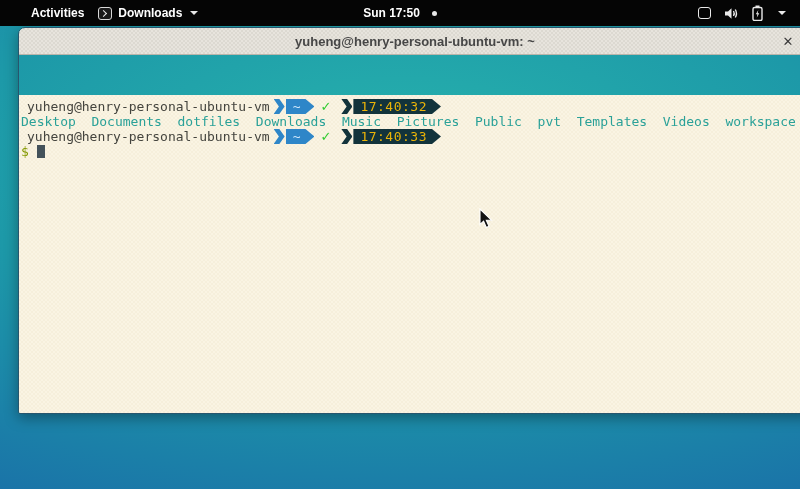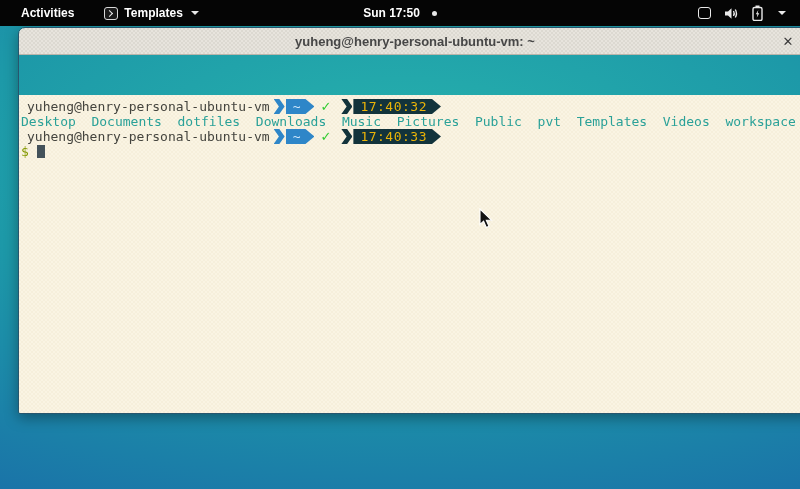--- a/index.html
+++ b/index.html
@@ -9,21 +9,21 @@
     background: radial-gradient(ellipse 130% 95% at 50% 32%, #27b2ad 0%, #1d99a8 42%, #1a73a8 82%, #155f9b 100%);
     position:relative;
   }
 
   
   .topbar {
     position:absolute; top:0; left:0; width:800px; height:26px;
     background:#050505; color:#fff; display:flex; align-items:center;
     font-size:12px; font-weight:700; z-index:30;
   }
-  .topbar-left { display:flex; align-items:center; gap:26px; padding-left:17px; }
+  .topbar-left { display:flex; align-items:center; gap:10px; padding-left:27px; }
   .activities { padding:0 4px; cursor:default; }
   .appmenu { display:flex; align-items:center; gap:6px; }
   .term-appicon {
     width:14px; height:13px; border:1px solid #d8d8d8; border-radius:3px;
     background:#1a1a1a; position:relative;
   }
   .term-appicon::before {
     content:""; position:absolute; left:2px; top:3px;
     width:4px; height:4px; border-right:1.5px solid #eee; border-top:1.5px solid #eee;
     transform:rotate(45deg);
@@ -108,21 +108,21 @@
   .pointer { position:absolute; left:479px; top:208px; z-index:50; }
 </style>
 </head>
 <body>
 
 <div class="topbar">
   <div class="topbar-left">
     <span class="activities">Activities</span>
     <span class="appmenu">
       <span class="term-appicon"></span>
-      <span>Templates</span>
+      <span>Downloads</span>
       <span class="caret-down"></span>
     </span>
   </div>
   <div class="topbar-center">
     <span>Sun 17:50</span>
     <span class="notif-dot"></span>
   </div>
   <div class="topbar-right">
     <span class="icon-display"></span>
     <span class="sysicon">

